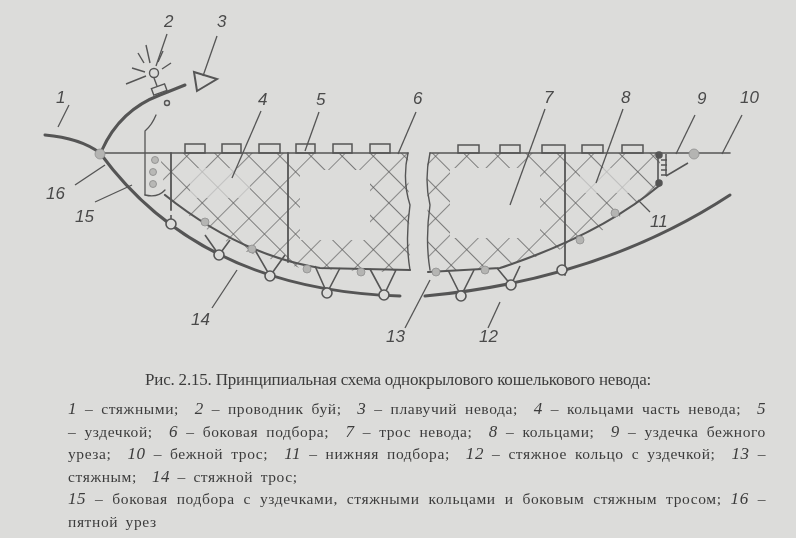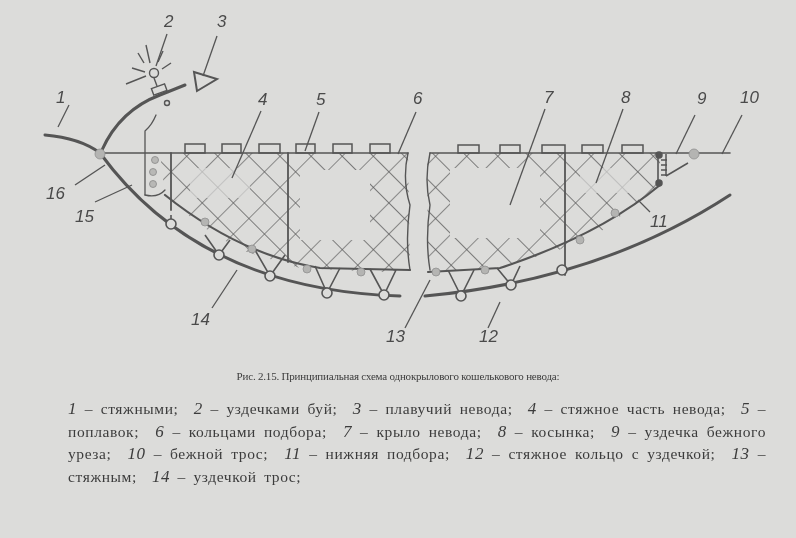--- a/index.html
+++ b/index.html
@@ -8,21 +8,21 @@
     background: #dcdcda;
     font-family: "Liberation Serif", serif;
     color: #3a3a3a;
     position: relative;
   }
   #diagram { position: absolute; left: 0; top: 0; width: 796px; height: 360px; }
   .lbl { font-family: "Liberation Sans", sans-serif; font-style: italic; font-size: 17px; fill: #4a4a4a; }
   .line { stroke: #555; fill: none; stroke-linecap: round; }
   .caption {
     position: absolute; left: 0; width: 796px; top: 370px;
-    text-align: center; font-size: 11px; color: #3c3c3c; letter-spacing: -0.2px;
+    text-align: center; font-size: 17px; color: #3c3c3c; letter-spacing: -0.2px;
   }
   .legend {
     position: absolute; left: 40px; top: 398px; width: 726px;
     font-size: 15.5px; line-height: 22.5px; color: #3c3c3c;
     text-align: justify; letter-spacing: 0.6px; word-spacing: 3px;
   }
   .legend .num { font-style: italic; font-size: 17px; }
   .legend .row { display: block; }
   .legend .indent { padding-left: 28px; }
 </style>
@@ -197,27 +197,31 @@
     <text class="lbl" x="75" y="222">15</text>
     <text class="lbl" x="46" y="199">16</text>
   </g>
 </svg>
 
 <div class="caption">Рис. 2.15. Принципиальная схема однокрылового кошелькового невода:</div>
 
 <div class="legend">
   <span class="row indent">
     <span class="num">1</span> – <span>стяжными;</span>&nbsp;
-    <span class="num">2</span> – <span>уздечками буй;</span>&nbsp;
+    <span class="num">2</span> – <span>проводник буй;</span>&nbsp;
     <span class="num">3</span> – <span>плавучий невода;</span>&nbsp;
-    <span class="num">4</span> – <span>стяжное часть невода;</span>&nbsp;
-    <span class="num">5</span> – <span>поплавок;</span>&nbsp;
-    <span class="num">6</span> – <span>кольцами подбора;</span>&nbsp;
-    <span class="num">7</span> – <span>крыло невода;</span>&nbsp;
-    <span class="num">8</span> – <span>косынка;</span>&nbsp;
+    <span class="num">4</span> – <span>кольцами часть невода;</span>&nbsp;
+    <span class="num">5</span> – <span>уздечкой;</span>&nbsp;
+    <span class="num">6</span> – <span>боковая подбора;</span>&nbsp;
+    <span class="num">7</span> – <span>трос невода;</span>&nbsp;
+    <span class="num">8</span> – <span>кольцами;</span>&nbsp;
     <span class="num">9</span> – <span>уздечка бежного уреза;</span>&nbsp;
     <span class="num">10</span> – <span>бежной трос;</span>&nbsp;
     <span class="num">11</span> – <span>нижняя подбора;</span>&nbsp;
     <span class="num">12</span> – <span>стяжное кольцо с уздечкой;</span>&nbsp;
     <span class="num">13</span> – <span>стяжным;</span>&nbsp;
-    <span class="num">14</span> – <span>уздечкой трос;</span>
+    <span class="num">14</span> – <span>стяжной трос;</span>
+  </span>
+  <span class="row indent">
+    <span class="num">15</span> – <span>боковая подбора с уздечками, стяжными кольцами и боковым стяжным тросом;</span>
+    <span class="num">16</span> – <span>пятной урез</span>
   </span>
 </div>
 
 </body></html>

